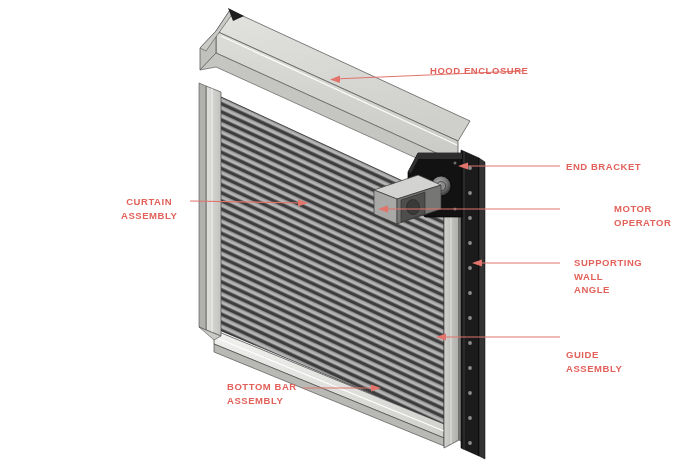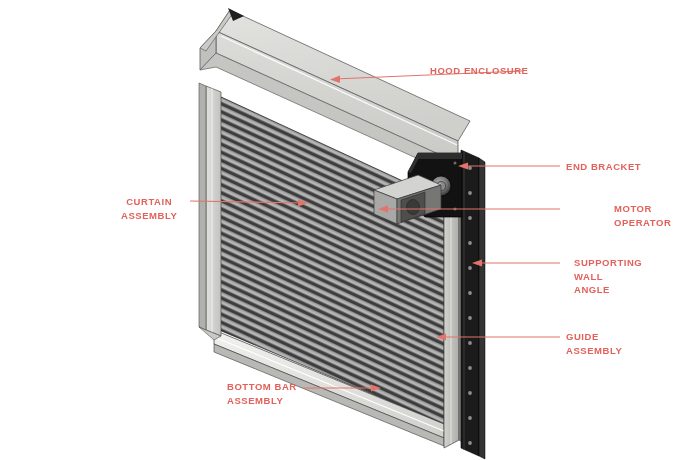--- a/index.html
+++ b/index.html
@@ -181,21 +181,21 @@
 
   <div class="callout-text" style="left:430px; top:64px;">HOOD ENCLOSURE</div>
 
   <div class="callout-text" style="left:566px; top:160px;">END BRACKET</div>
 
   <div class="callout-text" style="left:566px; top:202px;margin-left:48px;">MOTOR OPERATOR</div>
 
   <div class="callout-text" style="left:566px; top:256px;margin-left:8px;">SUPPORTING WALL
 ANGLE</div>
 
-  <div class="callout-text" style="left:566px; top:330px;">GUIDE ASSEMBLY</div>
+  <div class="callout-text" style="left:566px; top:348px;">GUIDE ASSEMBLY</div>
 
   <div class="callout-text" style="left:121px; top:195px;text-align:center;">CURTAIN
 ASSEMBLY</div>
 
   <div class="callout-text" style="left:227px; top:380px;">BOTTOM BAR
 ASSEMBLY</div>
 
 </div>
 
 </body></html>

